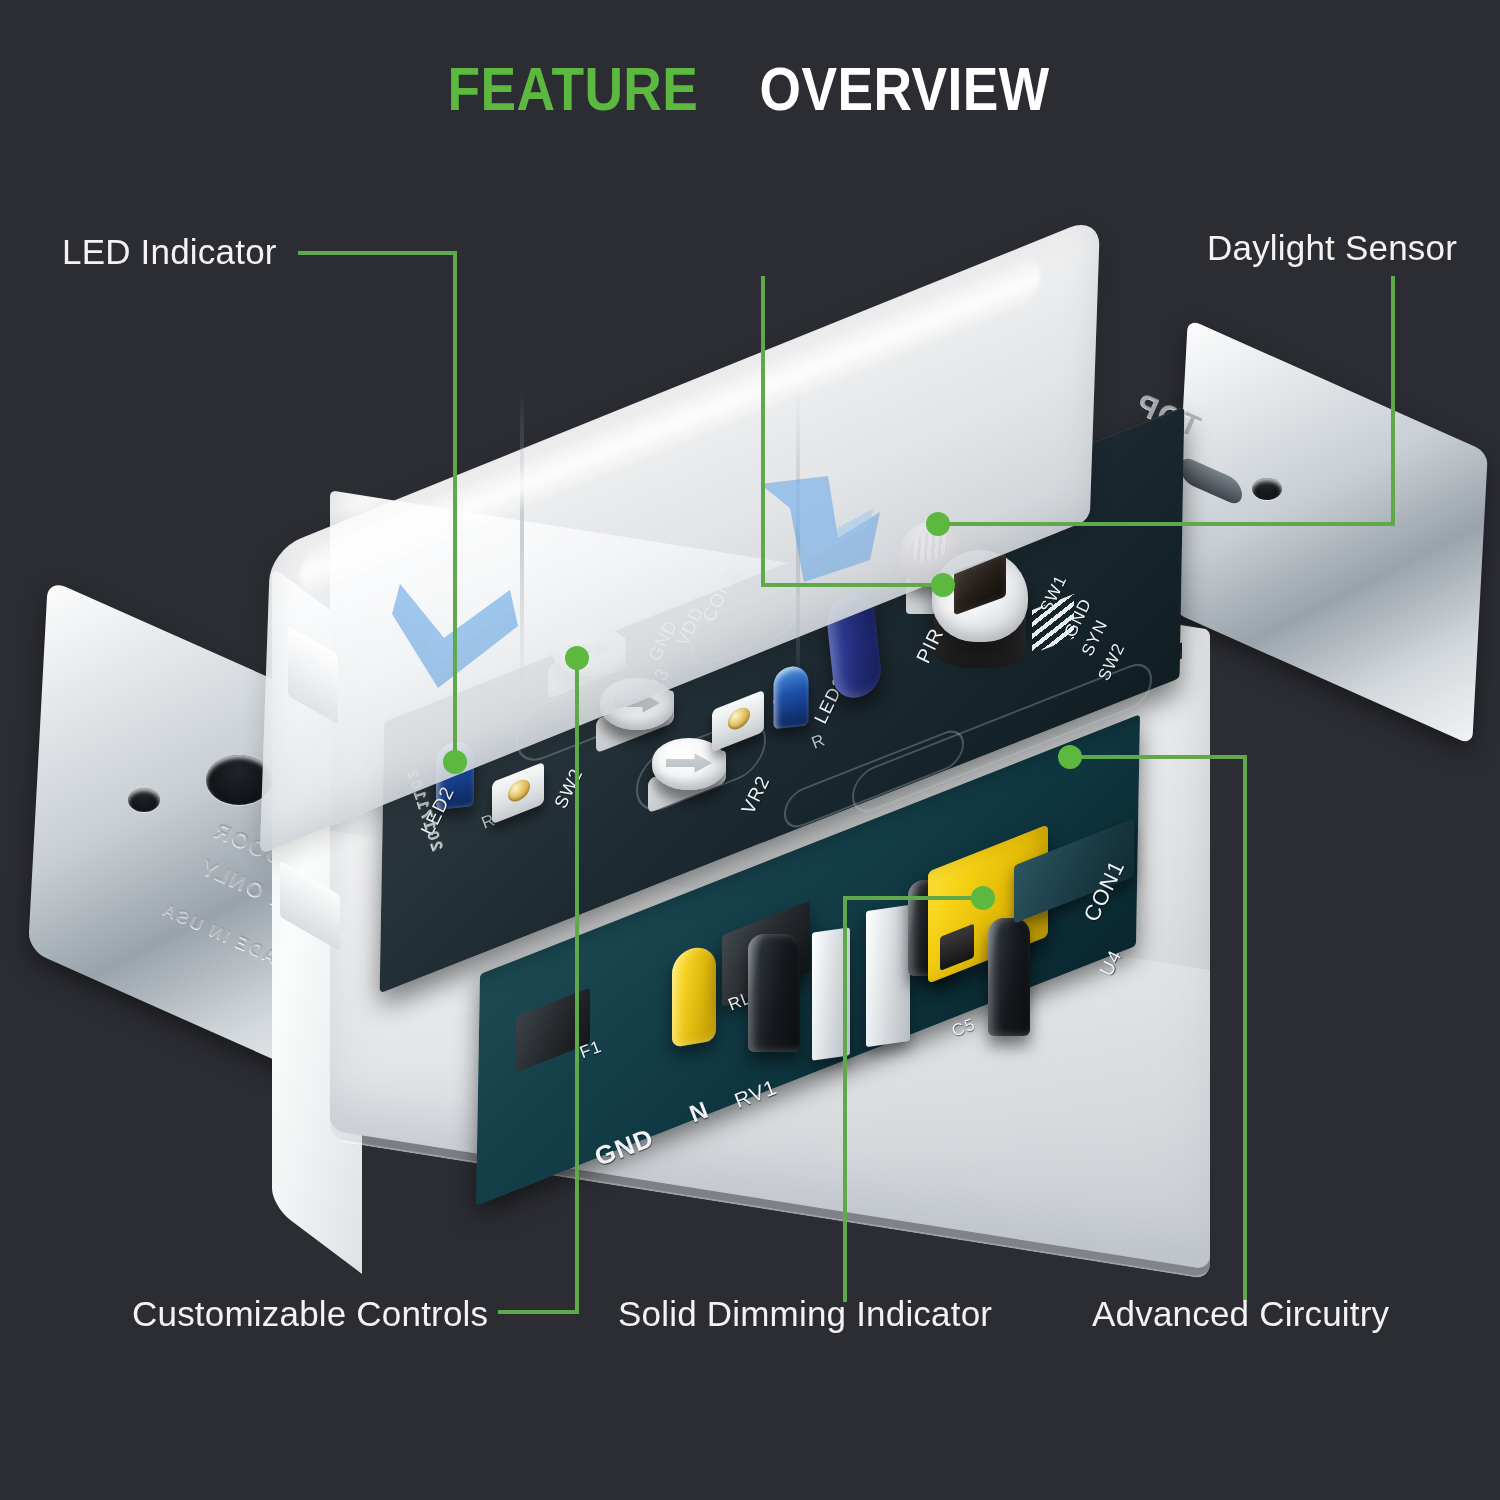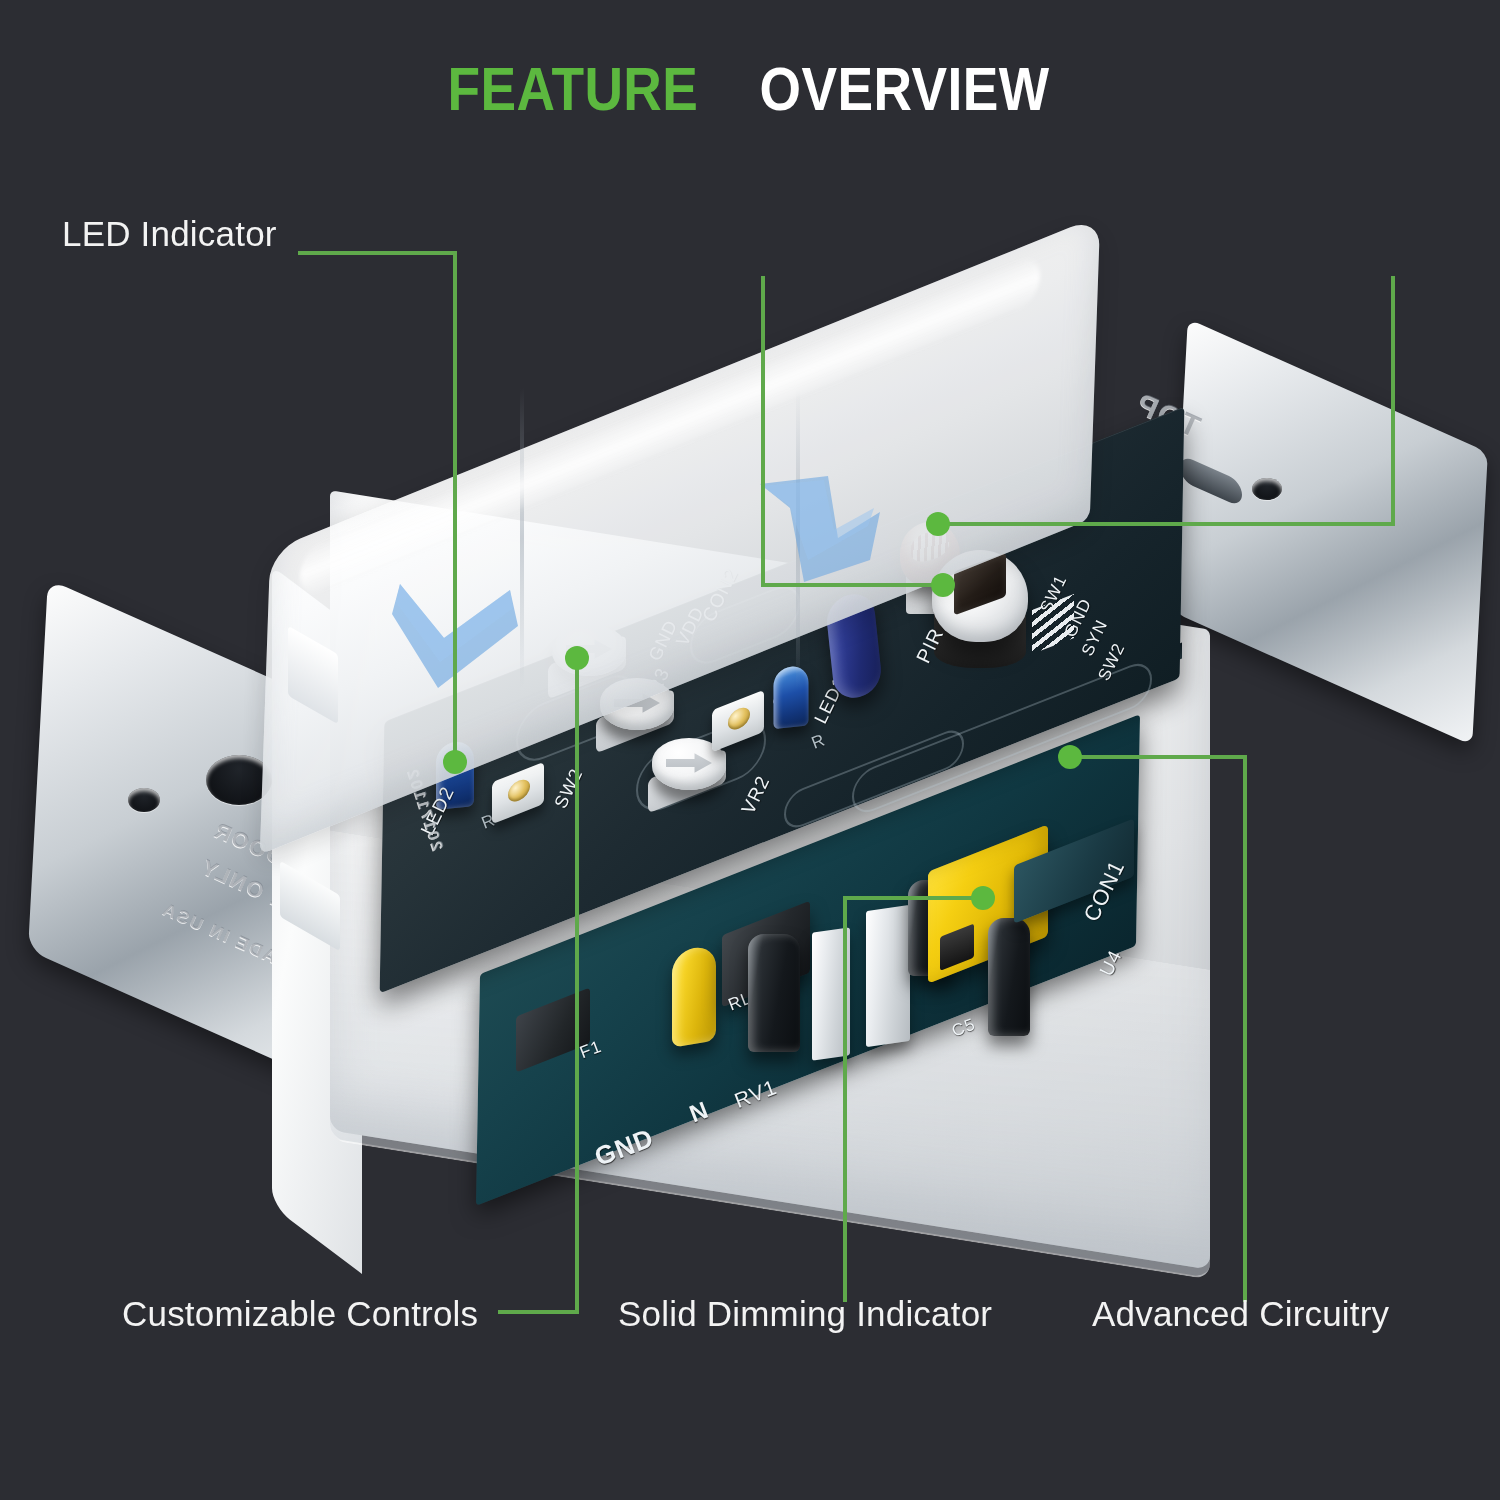--- a/index.html
+++ b/index.html
@@ -436,23 +436,24 @@
     <path class="hline" d="M500 1312 H577 V658"></path>
     <circle class="hdot" cx="577" cy="658" r="12"></circle>
 
     <path class="hline" d="M845 1300 V898 H983"></path>
     <circle class="hdot" cx="983" cy="898" r="12"></circle>
 
     <path class="hline" d="M1245 1300 V757 H1070"></path>
     <circle class="hdot" cx="1070" cy="757" r="12"></circle>
   </svg>
 
-  <div class="callout" style="left:62px; top:214px;">LED Indicator</div>
-
-
-
-  <div class="callout" style="left:122px; top:1294px;">Customizable Controls</div>
+  <div class="callout" style="left:62px; top:232px;">LED Indicator</div>
+
+
+  <div class="callout" style="left:1207px; top:228px;">Daylight Sensor</div>
+
+  <div class="callout" style="left:132px; top:1294px;">Customizable Controls</div>
 
   <div class="callout" style="left:618px; top:1294px;">Solid Dimming Indicator</div>
 
   <div class="callout" style="left:1092px; top:1294px;">Advanced Circuitry</div>
 
 </div>
 
 </body></html>

